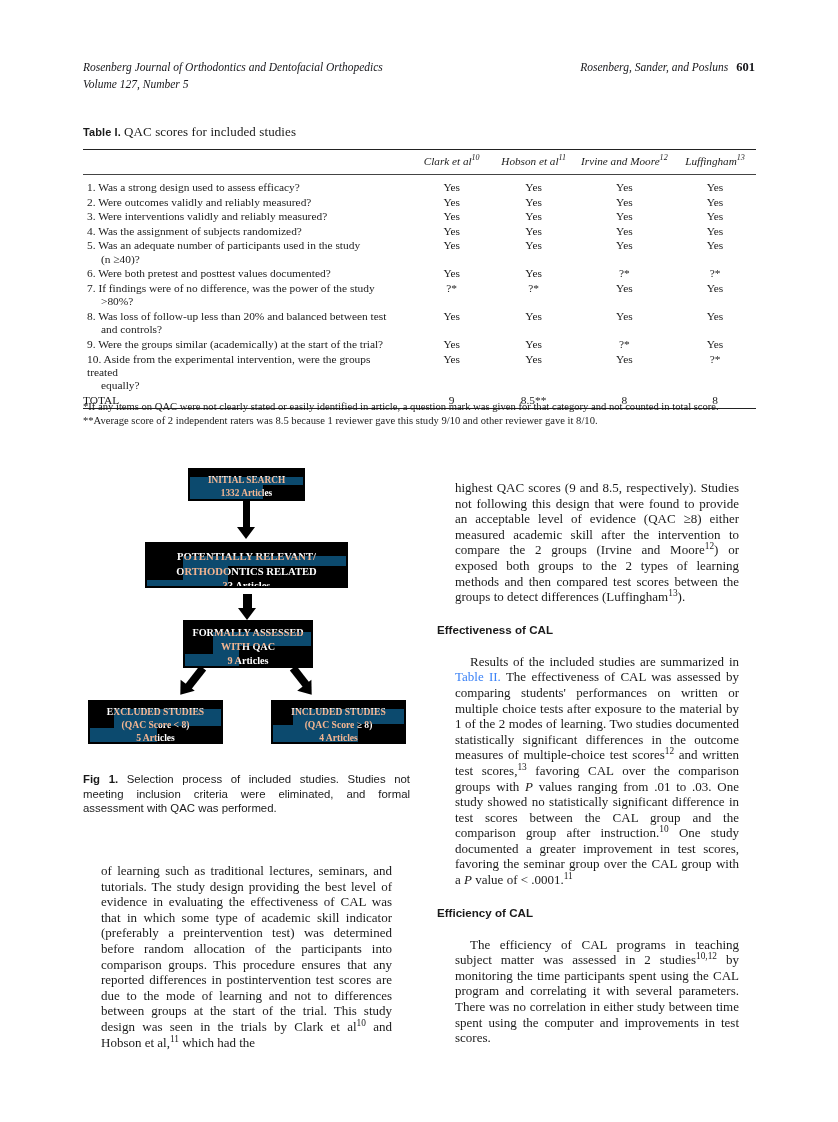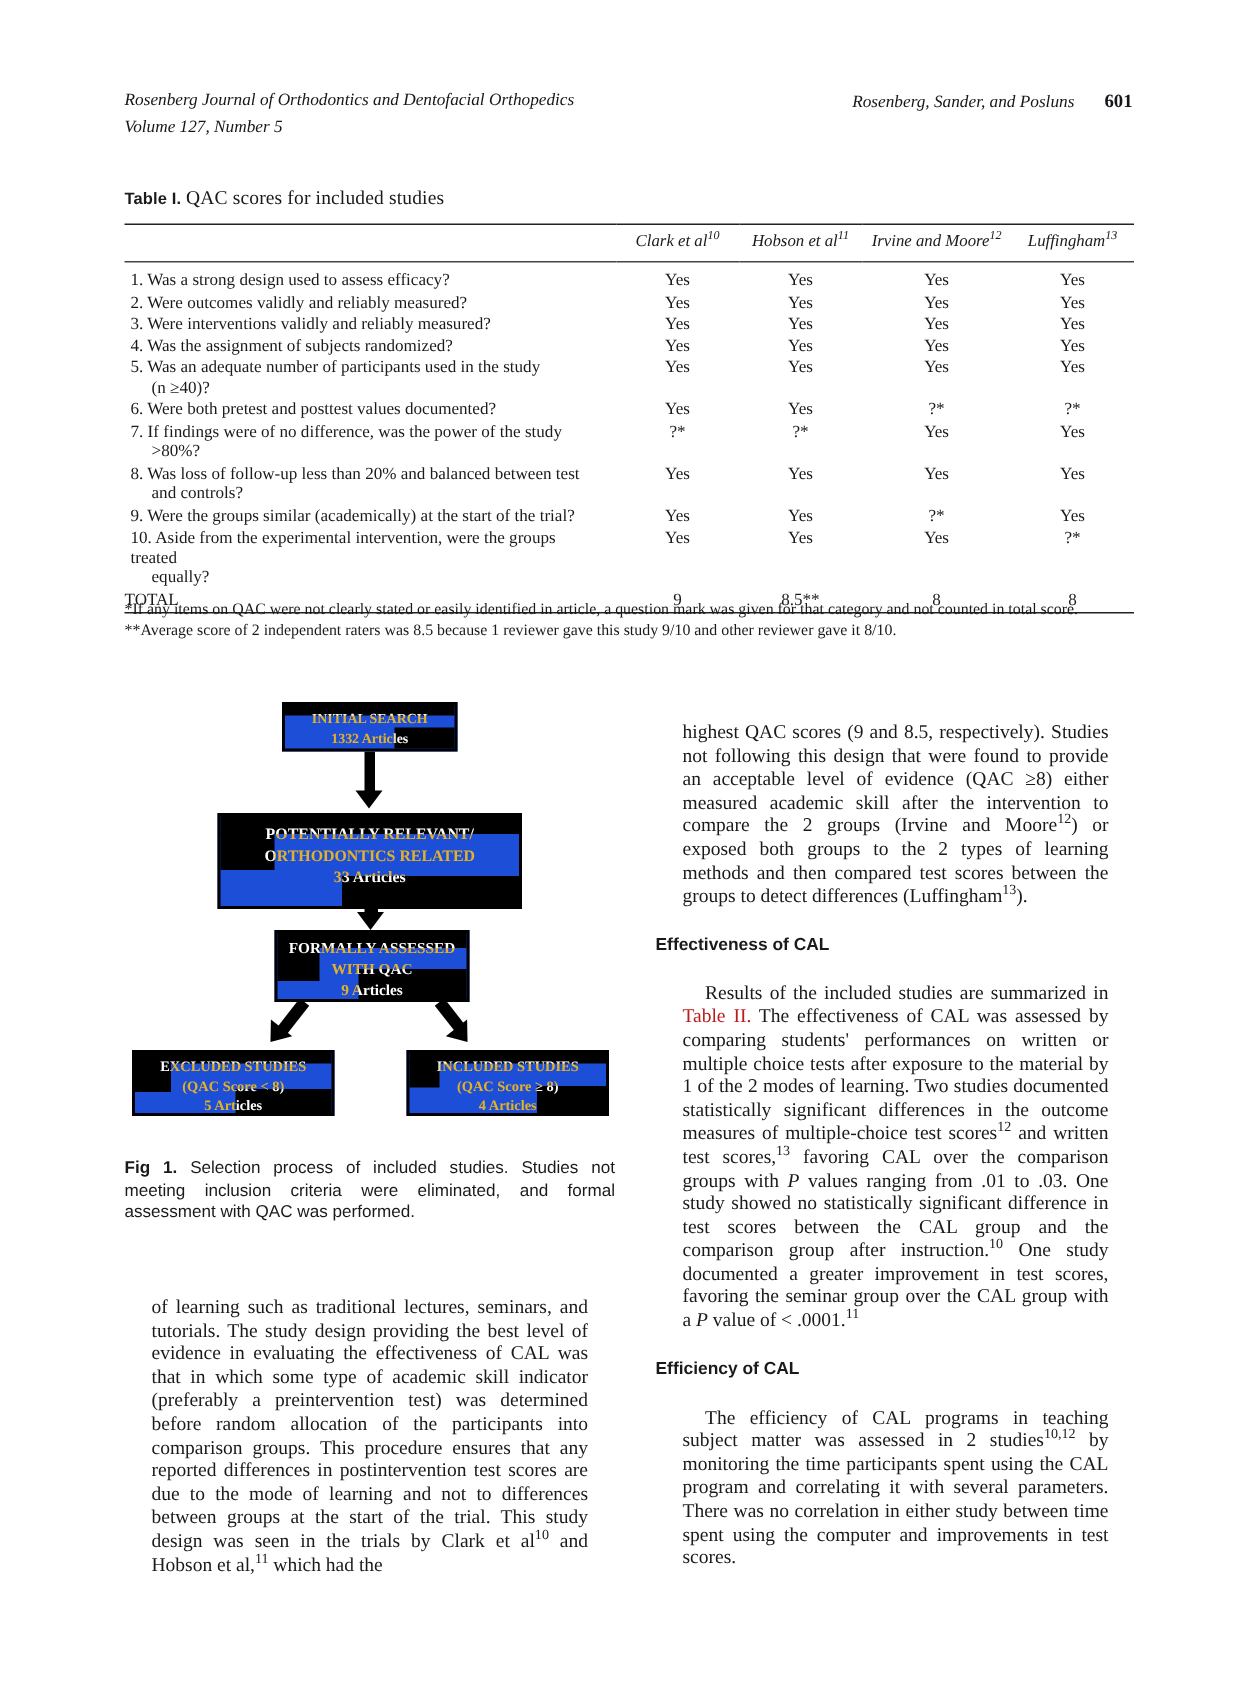--- a/index.html
+++ b/index.html
@@ -31,21 +31,21 @@
     font-style: italic;
     font-size: 11.5px;
     line-height: 15.5px;
     color: #16161a;
   }
   .runhead-left { float: left; }
   .runhead-right { float: right; text-align: right; }
   .runhead-right .folio {
     font-style: normal;
     font-weight: bold;
-    margin-left: 20px;
+    margin-left: 8px;
     font-size: 12.5px;
   }
   .runhead-vol { clear: both; padding-top: 1px; }
 
   
   .table-wrap {
     position: absolute;
     left: 83px;
     top: 124px;
     width: 673px;
@@ -133,34 +133,34 @@
     text-indent: 15px;
     hyphens: auto;
   }
   .body-p.noindent { text-indent: 0; }
   .sec-head {
     font-family: "Liberation Sans", "DejaVu Sans", sans-serif;
     font-size: 11.6px;
     font-weight: bold;
     margin: 14px 0 7px 0;
   }
-  .xref { color: #b91c1c; }
+  .xref { color: #3b82f6; }
   .it { font-style: italic; }
 
   
   .figure {
     position: relative;
     width: 327px;
     height: 300px;
   }
   .fbox {
     position: absolute;
     box-sizing: border-box;
     border: 2.5px solid #000;
-    background: #1d4ed8;
+    background: #0c4a6e;
     font-family: "Liberation Serif", "DejaVu Serif", serif;
     font-weight: bold;
     text-align: center;
     color: #000;
     overflow: hidden;
   }
   .fbox .ln { display: block; white-space: nowrap; }
   
   .smudge {
     position: absolute;
@@ -176,21 +176,21 @@
     background: #000;
   }
   .fbox .inner {
     position: relative;
     z-index: 3;
     mix-blend-mode: difference;
     color: #fff;
   }
 
   .fb1 { left: 105px; top: 6px;   width: 117px; height: 33px; font-size: 9.3px; line-height: 13px; padding-top: 4px; }
-  .fb2 { left: 62px;  top: 80px;  width: 203px; height: 64px; font-size: 10.6px; line-height: 14.5px; padding-top: 6px; }
+  .fb2 { left: 62px;  top: 80px;  width: 203px; height: 46px; font-size: 10.6px; line-height: 14.5px; padding-top: 6px; }
   .fb3 { left: 100px; top: 158px; width: 130px; height: 48px; font-size: 10.2px; line-height: 14px; padding-top: 4px; }
   .fb4 { left: 5px;   top: 238px; width: 135px; height: 44px; font-size: 9.6px; line-height: 13px; padding-top: 3px; }
   .fb5 { left: 188px; top: 238px; width: 135px; height: 44px; font-size: 9.6px; line-height: 13px; padding-top: 3px; }
   .arrow-stem {
     position: absolute;
     background: #000;
   }
   .arrow-head {
     position: absolute;
     width: 0; height: 0;

